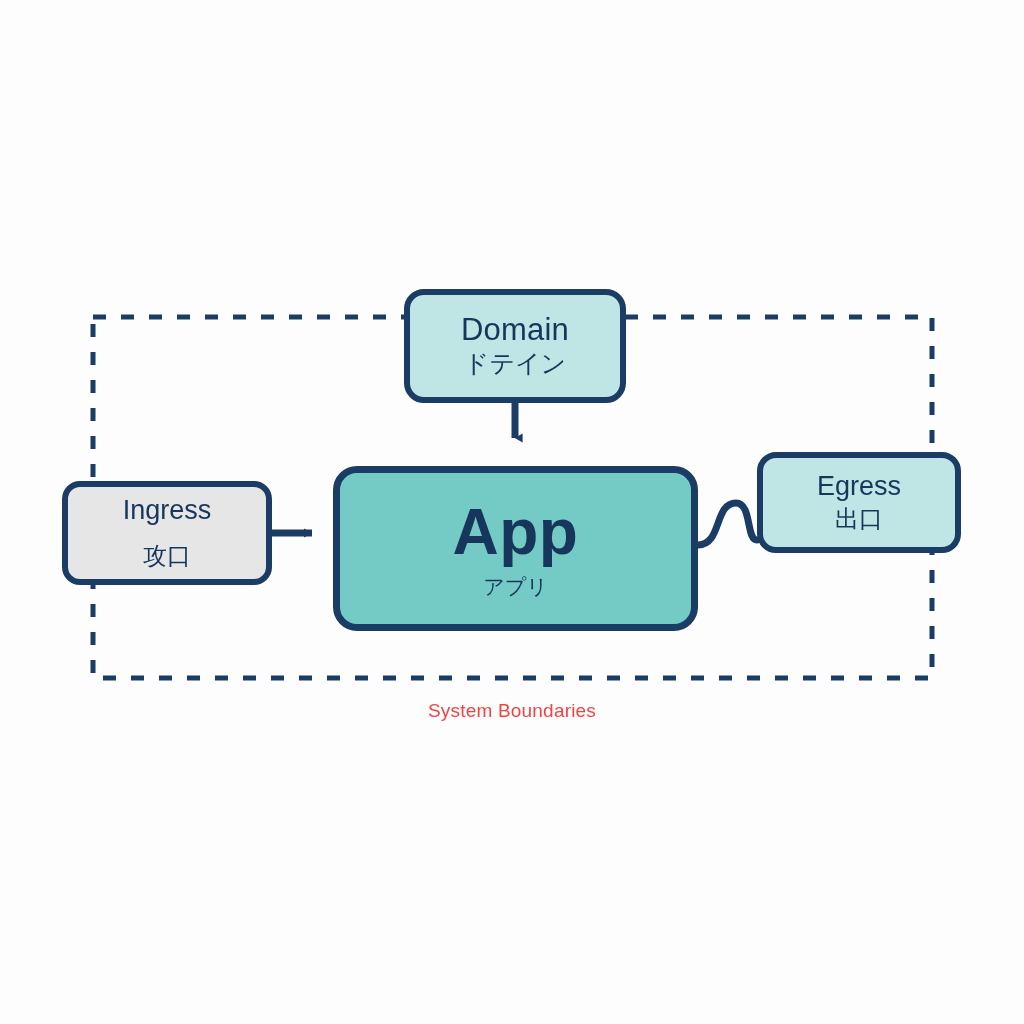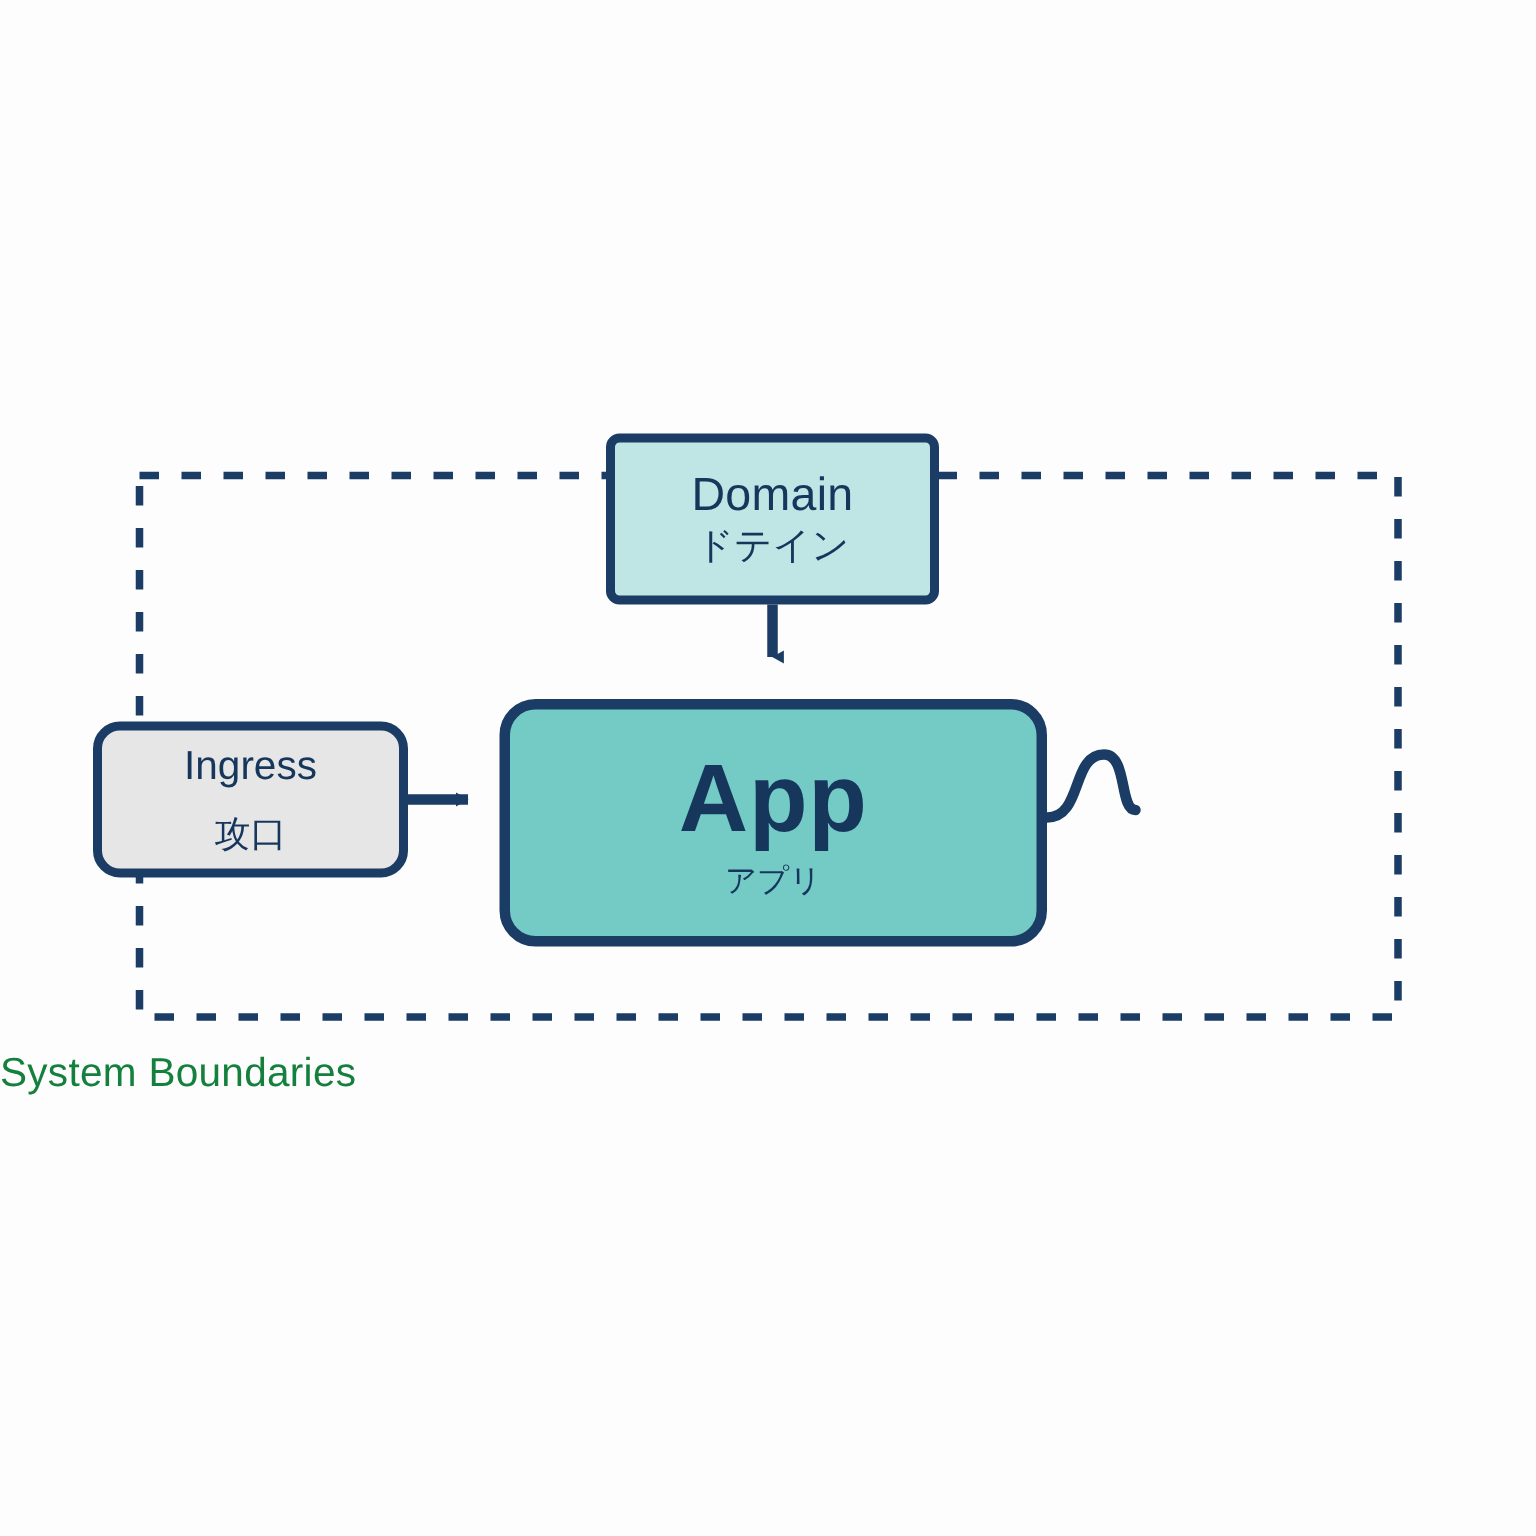--- a/index.html
+++ b/index.html
@@ -48,21 +48,21 @@
     font-family: "DejaVu Sans", "Liberation Sans", sans-serif;
   }
 
   
   #node-domain {
     left: 404px;
     top: 289px;
     width: 222px;
     height: 114px;
     background: #bfe6e4;
-    border-radius: 9px;
+    border-radius: 20px;
   }
   #node-domain .label-en { font-size: 31px; font-weight: 400; letter-spacing: .2px; }
   #node-domain .label-ja { font-size: 25px; margin-top: 1px; }
 
   
   #node-ingress {
     left: 62px;
     top: 481px;
     width: 210px;
     height: 104px;
@@ -100,22 +100,23 @@
   }
   #node-egress .label-en { font-size: 27px; font-weight: 400; }
   #node-egress .label-ja { font-size: 24px; margin-top: 3px; }
 
   
   #caption {
     position: absolute;
     left: 0;
     right: 0;
     top: 700px;
-    font-size: 27px;
-    color: #15803d;
+    text-align: center;
+    font-size: 19px;
+    color: #ef4444;
     letter-spacing: .2px;
   }
 
   
   #boundary-layer { z-index: 1; }
   #connector-layer { z-index: 2; }
 </style>
 </head>
 <body>
 
@@ -156,16 +157,20 @@
   <div class="node" id="node-ingress">
     <div class="label-en">Ingress</div>
     <div class="label-ja">攻口</div>
   </div>
 
   <div class="node" id="node-app">
     <div class="label-en">App</div>
     <div class="label-ja">アプリ</div>
   </div>
 
+  <div class="node" id="node-egress">
+    <div class="label-en">Egress</div>
+    <div class="label-ja">出口</div>
+  </div>
 
   <div id="caption">System Boundaries</div>
 
 </div>
 
 </body></html>

